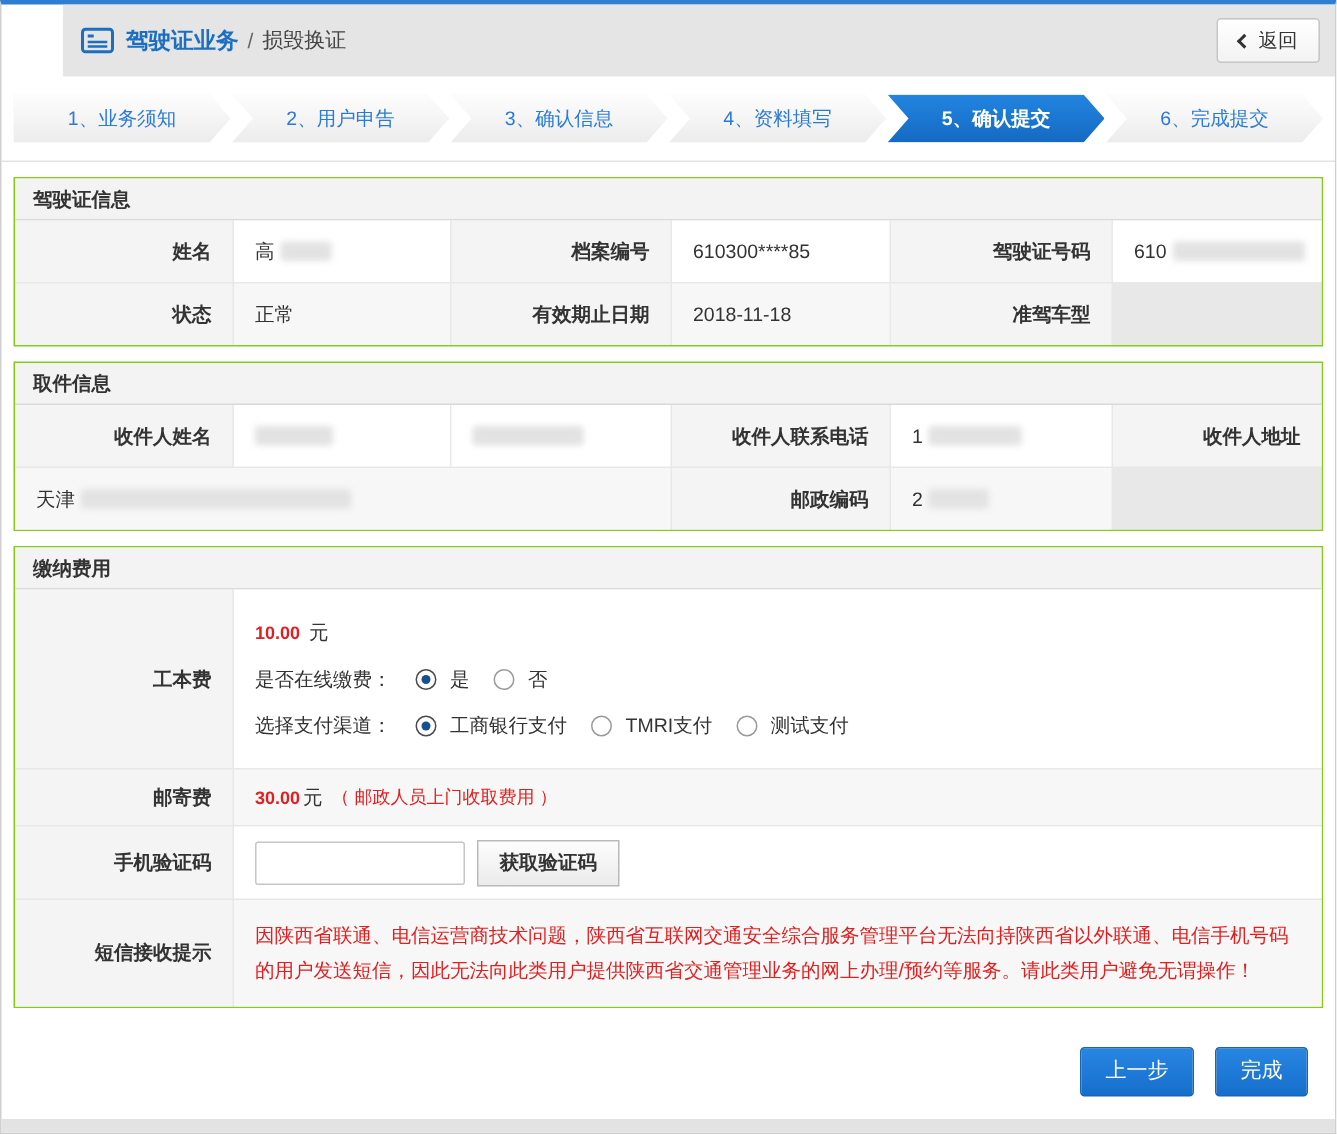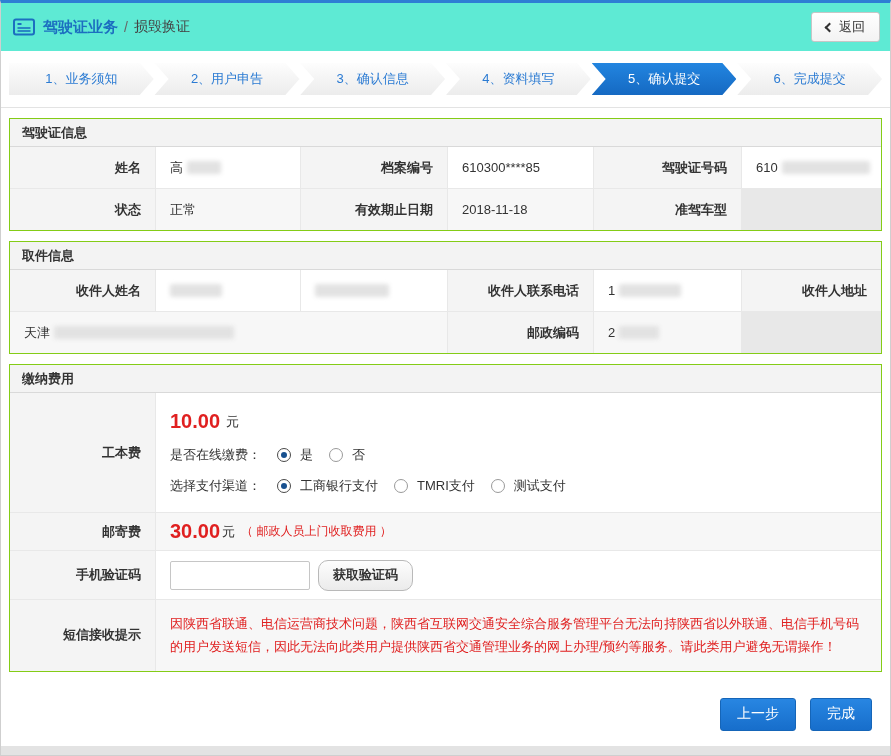--- a/index.html
+++ b/index.html
@@ -1,62 +1,62 @@
 <!DOCTYPE html>
 <html><head>
 <meta charset="utf-8">
 <style>
   * { margin:0; padding:0; box-sizing:border-box; }
   html,body { width:891px; height:756px; background:#fff; font-family:"Liberation Sans","DejaVu Sans",sans-serif; }
   .page { width:891px; height:756px; border:1px solid #cfcfcf; border-top:3px solid #2e7fd4; background:#fff; overflow:hidden; display:flex; flex-direction:column; }
 
   
-  .hdr { height:48px; display:flex; align-items:center; padding:0 10px 0 12px; background:#5eead4; }
+  .hdr { height:48px; display:flex; align-items:center; padding:0 10px 0 12px; background:#e5e5e5;margin-left:41px; }
   .hdr-icon { width:22px; height:18px; margin-right:8px; flex:none; }
   .hdr-title { font-size:15px; font-weight:bold; color:#1c6fc0; }
   .hdr-sep { margin:0 6px; color:#666; font-size:14px; }
   .hdr-sub { font-size:14px; color:#444; }
   .hdr-spacer { flex:1; }
   .back-btn { display:inline-flex; align-items:center; gap:6px; border:1px solid #c6c6c6; border-radius:3px; background:linear-gradient(#ffffff,#f3f3f3); padding:5px 14px; font-size:13px; color:#333; cursor:pointer; }
   .chev { width:7px; height:7px; border-left:2px solid #333; border-bottom:2px solid #333; transform:rotate(45deg); display:inline-block; }
 
   
   .steps-band { padding:12px 8px 12px 8px; border-bottom:1px solid #e3e3e3; }
   .steps { display:flex;gap:12px; }
   .step { flex:1; height:32px; line-height:32px; text-align:center; font-size:13px; color:#2b7bd3; background:linear-gradient(#fdfdfd,#ececec); clip-path:polygon(0 0, calc(100% - 14px) 0, 100% 50%, calc(100% - 14px) 100%, 0 100%, 14px 50%); filter:drop-shadow(0 0 1px #c9c9c9); cursor:pointer; white-space:nowrap; }
   .step.first { clip-path:polygon(0 0, calc(100% - 14px) 0, 100% 50%, calc(100% - 14px) 100%, 0 100%); }
   .step + .step { margin-left:-11px; }
-  .step.active { background:linear-gradient(#2285e0,#1569c2); color:#fff; font-weight:normal;text-align:center; }
+  .step.active { background:linear-gradient(#2285e0,#1569c2); color:#fff; font-weight:bold;text-align:center; }
 
   
   .content { flex:1; padding:10px 8px 0 8px; }
   .section { border:1px solid #84cc16; margin-bottom:10px; background:#fff; }
   .sec-header { height:28px; line-height:28px; background:#f3f3f3; border-bottom:1px solid #d9d9d9; padding-left:12px; font-size:13px; font-weight:bold; color:#333; }
   .grid { display:grid; background:#e8e8e8; gap:1px; }
   .g6 { grid-template-columns:145px 144px 146px 145px 147px 1fr; grid-auto-rows:41px; }
   .g2 { grid-template-columns:145px 1fr; grid-template-rows:119px 37px 48px auto; }
   .cell { background:#fff; display:flex; align-items:center; font-size:13px; color:#333; }
   .lbl { background:#f4f4f4; justify-content:flex-end; padding-right:14px; font-weight:bold; color:#333; }
   .val { padding-left:14px; }
   .alt { background:#f7f7f7; }
   .span3 { grid-column:span 3; }
 
   .redact { display:inline-block; height:13px; background:#e2e2e2; filter:blur(2px); border-radius:2px; vertical-align:middle; margin-left:4px; }
 
   
   .fee-big { display:flex; flex-direction:column; justify-content:center; gap:13px; padding:12px 0 12px 14px; align-items:flex-start; }
-  .amount { color:#e02020; font-size:20px; font-weight:bold; }
+  .amount { color:#e02020; font-size:12px; font-weight:bold; }
   .yuan { color:#333; font-size:13px; margin-left:2px; }
   .inline-row { display:flex; align-items:center; gap:4px; font-size:13px; color:#333; }
   .radio { width:14px; height:14px; border:1px solid #9a9a9a; border-radius:50%; background:#fff; display:inline-block; position:relative; margin:0 5px 0 12px; flex:none; }
   .radio.checked { border-color:#4a4a4a; }
   .radio.checked::after { content:''; position:absolute; left:3px; top:3px; right:3px; bottom:3px; background:#17508f; border-radius:50%; }
   .note-red { color:#e02020; font-size:12px; margin-left:6px; }
   .code-input { width:140px; height:29px; border:1px solid #c6c6c6; border-radius:2px; padding:0 8px; font-size:13px; font-family:inherit; }
-  .code-btn { height:31px; margin-left:8px; padding:0 14px; background:linear-gradient(#fdfdfd,#ebebeb); border:1px solid #b9b9b9; border-radius:10px; font-size:13px; font-weight:bold; color:#333; cursor:pointer; font-family:inherit; }
+  .code-btn { height:31px; margin-left:8px; padding:0 14px; background:linear-gradient(#fdfdfd,#ebebeb); border:1px solid #b9b9b9; border-radius:0; font-size:13px; font-weight:bold; color:#333; cursor:pointer; font-family:inherit; }
   .warn { color:#e02020; font-size:13px; line-height:1.8; padding:12px 18px 12px 14px; display:block; }
   .warn-cell { }
 
   
   .footer { display:flex; justify-content:flex-end; gap:14px; padding:16px 10px 0 0; }
   .btn-blue { min-width:62px; height:33px; padding:0 16px; background:linear-gradient(#2886e2,#176ecb); color:#fff; border:1px solid #1565b8; border-radius:3px; font-size:14px; cursor:pointer; font-family:inherit; }
   .bottom-strip { height:9px; background:#e3e3e3; margin-top:14px; }
 </style>
 </head>
 <body>

